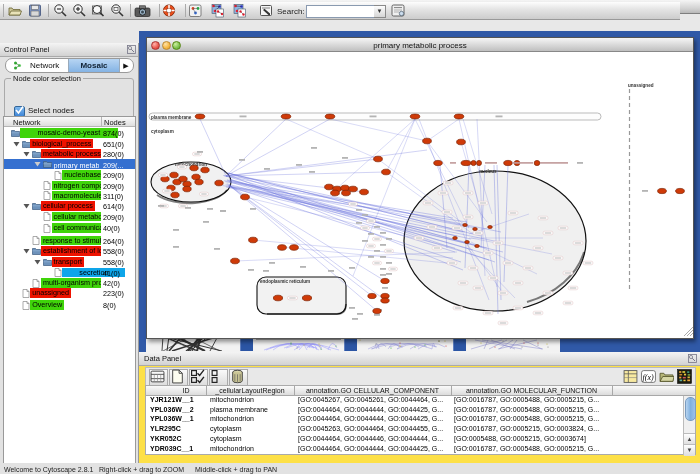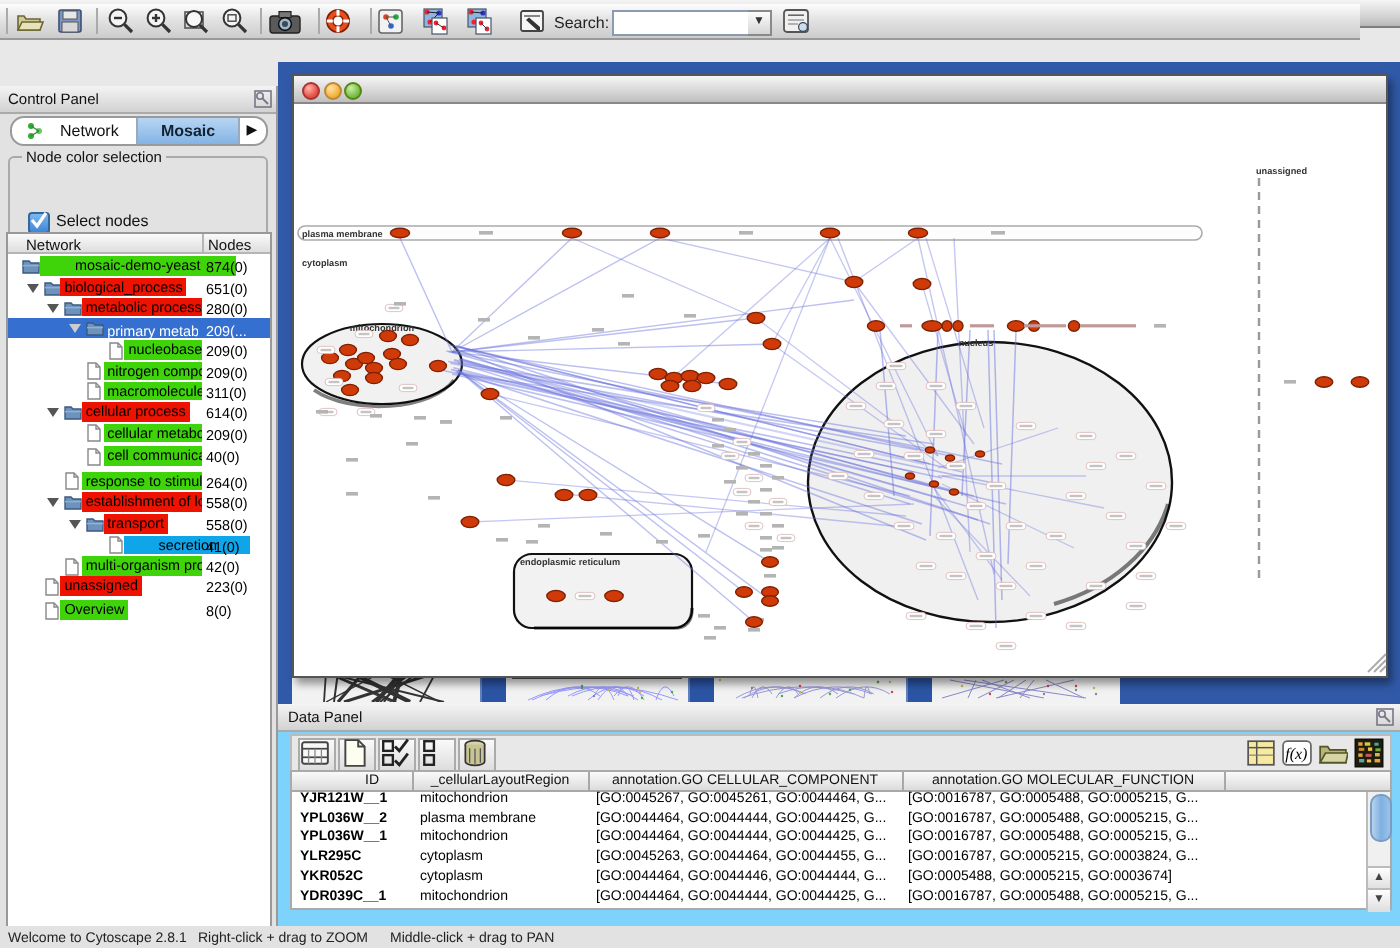--- a/index.html
+++ b/index.html
@@ -360,20 +360,21 @@
     </svg>
     <div class="abs" style="left:101px;top:304px;width:12px;height:16px;background:#2b55a4;border-left:1px solid #6080c0;"></div>
     <div class="abs" style="left:205px;top:304px;width:12px;height:16px;background:#2b55a4;border-left:1px solid #6080c0;"></div>
     <div class="abs" style="left:314px;top:304px;width:12px;height:16px;background:#2b55a4;border-left:1px solid #6080c0;"></div>
   </div>
 <div class="abs" style="left:146px;top:37px;width:546px;height:300px;background:#fff;border:1px solid #555;box-shadow:2px 3px 4px rgba(0,0,0,0.4);">
  <div class="abs" style="left:0;top:0;width:546px;height:13px;background:linear-gradient(#f6f6f6,#cdcdcd 75%,#bfbfbf);border-bottom:1px solid #888;">
   <div class="abs" style="left:4px;top:3px;width:7px;height:7px;border-radius:50%;background:radial-gradient(circle at 35% 30%,#ffb4ad,#e9564b 60%,#c93a30);border:0.5px solid #a33;"></div>
   <div class="abs" style="left:14.5px;top:3px;width:7px;height:7px;border-radius:50%;background:radial-gradient(circle at 35% 30%,#ffe2a8,#f5b63f 60%,#d99a2b);border:0.5px solid #b83;"></div>
   <div class="abs" style="left:25px;top:3px;width:7px;height:7px;border-radius:50%;background:radial-gradient(circle at 35% 30%,#cdefa0,#7cc04c 60%,#5da33a);border:0.5px solid #581;"></div>
+  <div class="abs" style="left:0;top:2.5px;width:546px;text-align:center;font-size:8px;color:#111;">primary metabolic process</div>
  </div>
 <svg class="abs" style="left:0;top:14px" width="548" height="286" viewBox="0 0 548 286">
       <rect x="2" y="61" width="452" height="7" rx="3.5" fill="#fdfdfd" stroke="#aaa" stroke-width="0.8"></rect>
       <ellipse cx="44" cy="130" rx="40" ry="20" fill="#f1f1f1" stroke="#111" stroke-width="1.1"></ellipse>
       <path d="M 10 143 A 40 20 0 0 0 80 138" fill="none" stroke="#000" stroke-width="1.8" stroke-opacity="0.5"></path>
       <ellipse cx="348" cy="189" rx="91" ry="70" fill="#f0f0f0" stroke="#111" stroke-width="1.2"></ellipse>
       <path d="M 380 250 A 91 70 0 0 0 437 200" fill="none" stroke="#000" stroke-width="2" stroke-opacity="0.5"></path>
       <rect x="110" y="225" width="89" height="37" rx="9" fill="#f2f2f2" stroke="#111" stroke-width="1.1"></rect>
       <path d="M 120 262 L 190 262 Q 199 262 199 252" fill="none" stroke="#000" stroke-width="1.8" stroke-opacity="0.5"></path>
       <line x1="482.5" y1="37" x2="482.5" y2="240" stroke="#999" stroke-width="1.2" stroke-dasharray="4 3"></line>
@@ -669,21 +670,21 @@
       <rect x="495.0" y="138" width="6" height="1.8" fill="#b4b4b4"></rect>
       <ellipse cx="515" cy="139" rx="4.4" ry="2.6" fill="#cf3a08" stroke="#7e2102" stroke-width="0.7"></ellipse>
       <ellipse cx="533" cy="139" rx="4.4" ry="2.6" fill="#cf3a08" stroke="#7e2102" stroke-width="0.7"></ellipse>
     </svg>
     <svg class="abs" style="left:534px;top:286px" width="13" height="13" viewBox="0 0 13 13">
 <line x1="3" y1="12" x2="12" y2="3" stroke="#aaa" stroke-width="1"></line>
       <line x1="6" y1="12" x2="12" y2="6" stroke="#aaa" stroke-width="1"></line>
       <line x1="9" y1="12" x2="12" y2="9" stroke="#aaa" stroke-width="1"></line>
     </svg>
   </div>
-<div class="abs" style="left:139px;top:352px;width:561px;height:112px;background:#7dd3fc;">
+<div class="abs" style="left:139px;top:352px;width:561px;height:112px;background:#fde047;">
  <div class="abs" style="left:0;top:0;width:561px;height:13px;background:linear-gradient(#f4f4f4,#d2d2d2);border-bottom:1px solid #aaa;">
   <div class="abs" style="left:5px;top:2px;font-size:7.5px;color:#111;">Data Panel</div>
   <svg class="abs" style="left:549px;top:2px" width="9" height="9" viewBox="0 0 9 9">
         <rect x="0.5" y="0.5" width="8" height="8" fill="none" stroke="#778" stroke-width="0.8"></rect>
         <circle cx="3" cy="3" r="1.6" fill="none" stroke="#778" stroke-width="0.8"></circle>
         <line x1="4.2" y1="4.2" x2="7" y2="7" stroke="#778" stroke-width="1"></line>
       </svg>
  </div>
  <div class="abs" style="left:6px;top:15px;width:549px;height:18px;background:#e8e8e8;border:1px solid #bbb;">
 <div class="abs" style="left:3px;top:1px;width:17px;height:15px;background:linear-gradient(#fafafa,#ddd);border:1px solid #aaa;"></div>

